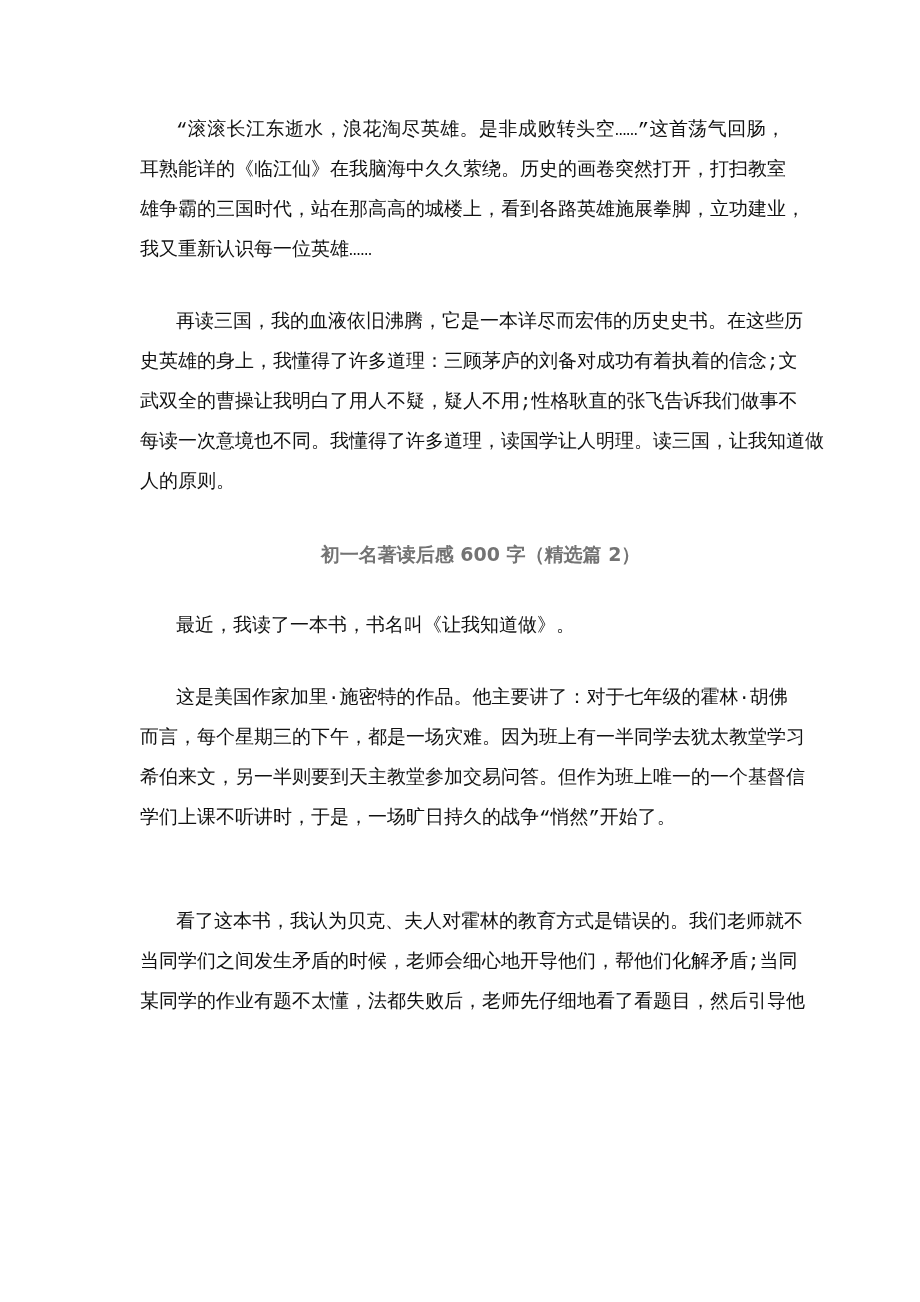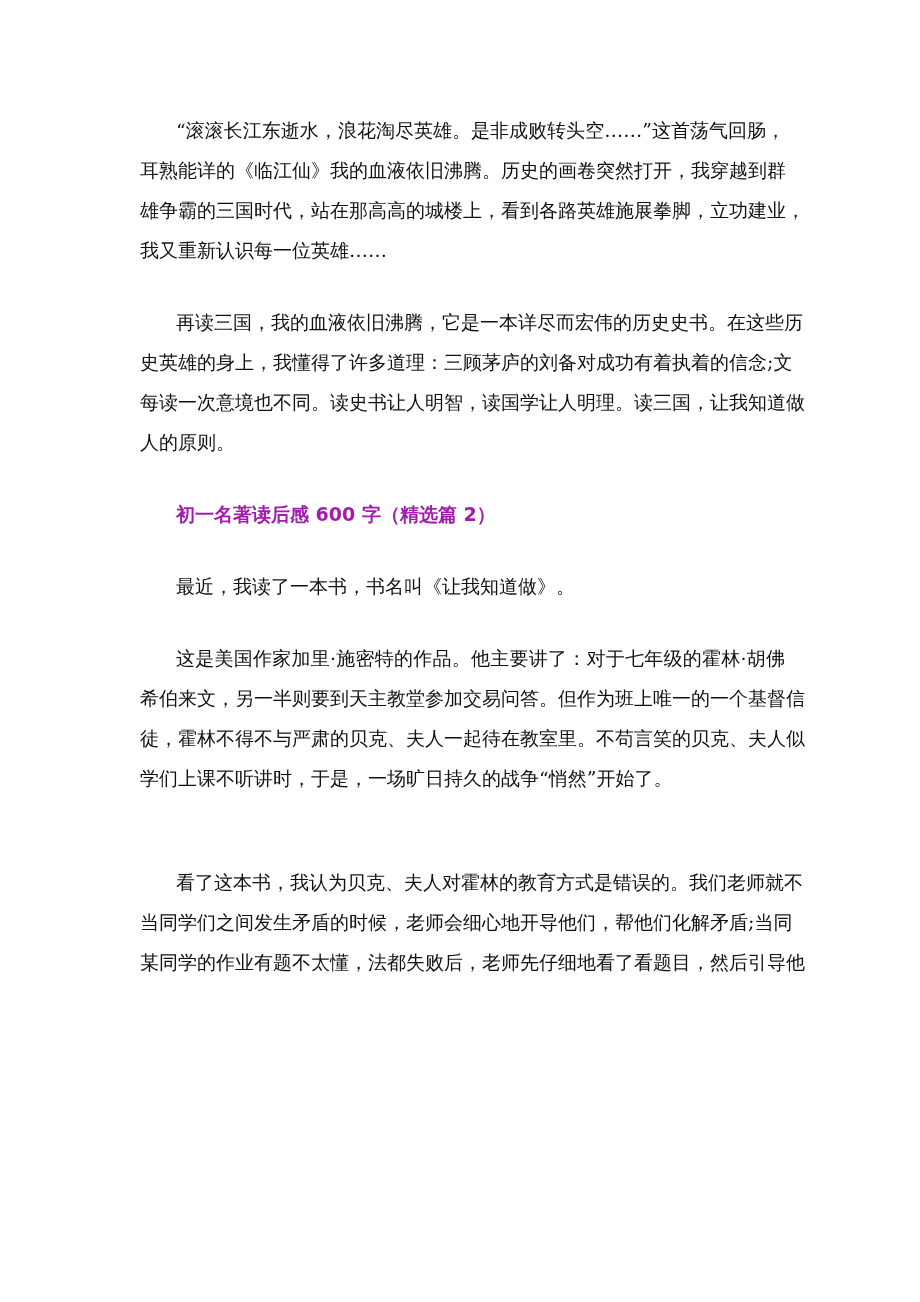--- a/index.html
+++ b/index.html
@@ -26,20 +26,21 @@
     }
     .line {
       display: block;
       height: 40px;
       line-height: 40px;
       font-size: 19px;
       white-space: nowrap;
       text-align: justify;
       text-align-last: justify;
       letter-spacing: 0;
+      font-family: Liberation Mono, monospace;
     }
     .line.last {
       text-align-last: left;
     }
     .line.indent {
       padding-left: 36px;
     }
     .gap {
       height: 32px;
     }
@@ -52,46 +53,47 @@
       font-family: "DejaVu Sans", "Liberation Sans", sans-serif;
     }
   </style>
 </head>
 <body style="color: rgb(17, 17, 17);">
 
 <div class="page">
 
   <div class="para">
     <span class="line indent">“滚滚长江东逝水，浪花淘尽英雄。是非成败转头空……”这首荡气回肠，</span>
-    <span class="line">耳熟能详的《临江仙》我的血液依旧沸腾。历史的画卷突然打开，我穿越到群</span>
+    <span class="line">耳熟能详的《临江仙》在我脑海中久久萦绕。历史的画卷突然打开，打扫教室</span>
     <span class="line">雄争霸的三国时代，站在那高高的城楼上，看到各路英雄施展拳脚，立功建业，</span>
     <span class="line last">我又重新认识每一位英雄……</span>
   </div>
   <div class="gap"></div>
 
   <div class="para">
     <span class="line indent">再读三国，我的血液依旧沸腾，它是一本详尽而宏伟的历史史书。在这些历</span>
     <span class="line">史英雄的身上，我懂得了许多道理：三顾茅庐的刘备对成功有着执着的信念;文</span>
-    <span class="line">每读一次意境也不同。读史书让人明智，读国学让人明理。读三国，让我知道做</span>
+    <span class="line">武双全的曹操让我明白了用人不疑，疑人不用;性格耿直的张飞告诉我们做事不</span>
+    <span class="line">每读一次意境也不同。我懂得了许多道理，读国学让人明理。读三国，让我知道做</span>
     <span class="line last">人的原则。</span>
   </div>
   <div class="gap"></div>
 
-  <div class="heading" id="section-heading" style="color: #a21caf;">初一名著读后感 600 字（精选篇 2）</div>
+  <div class="heading" id="section-heading" style="color: #737373; text-align: center;">初一名著读后感 600 字（精选篇 2）</div>
   <div class="gap"></div>
 
   <div class="para">
     <span class="line indent last">最近，我读了一本书，书名叫《让我知道做》。</span>
   </div>
   <div class="gap"></div>
 
   <div class="para">
     <span class="line indent">这是美国作家加里·施密特的作品。他主要讲了：对于七年级的霍林·胡佛</span>
+    <span class="line">而言，每个星期三的下午，都是一场灾难。因为班上有一半同学去犹太教堂学习</span>
     <span class="line">希伯来文，另一半则要到天主教堂参加交易问答。但作为班上唯一的一个基督信</span>
-    <span class="line">徒，霍林不得不与严肃的贝克、夫人一起待在教室里。不苟言笑的贝克、夫人似</span>
     <span class="line last">学们上课不听讲时，于是，一场旷日持久的战争“悄然”开始了。</span>
   </div>
   <div class="gap"></div>
 
   <div class="gap"></div>
 
   <div class="para">
     <span class="line indent">看了这本书，我认为贝克、夫人对霍林的教育方式是错误的。我们老师就不</span>
     <span class="line">当同学们之间发生矛盾的时候，老师会细心地开导他们，帮他们化解矛盾;当同</span>
     <span class="line">某同学的作业有题不太懂，法都失败后，老师先仔细地看了看题目，然后引导他</span>

